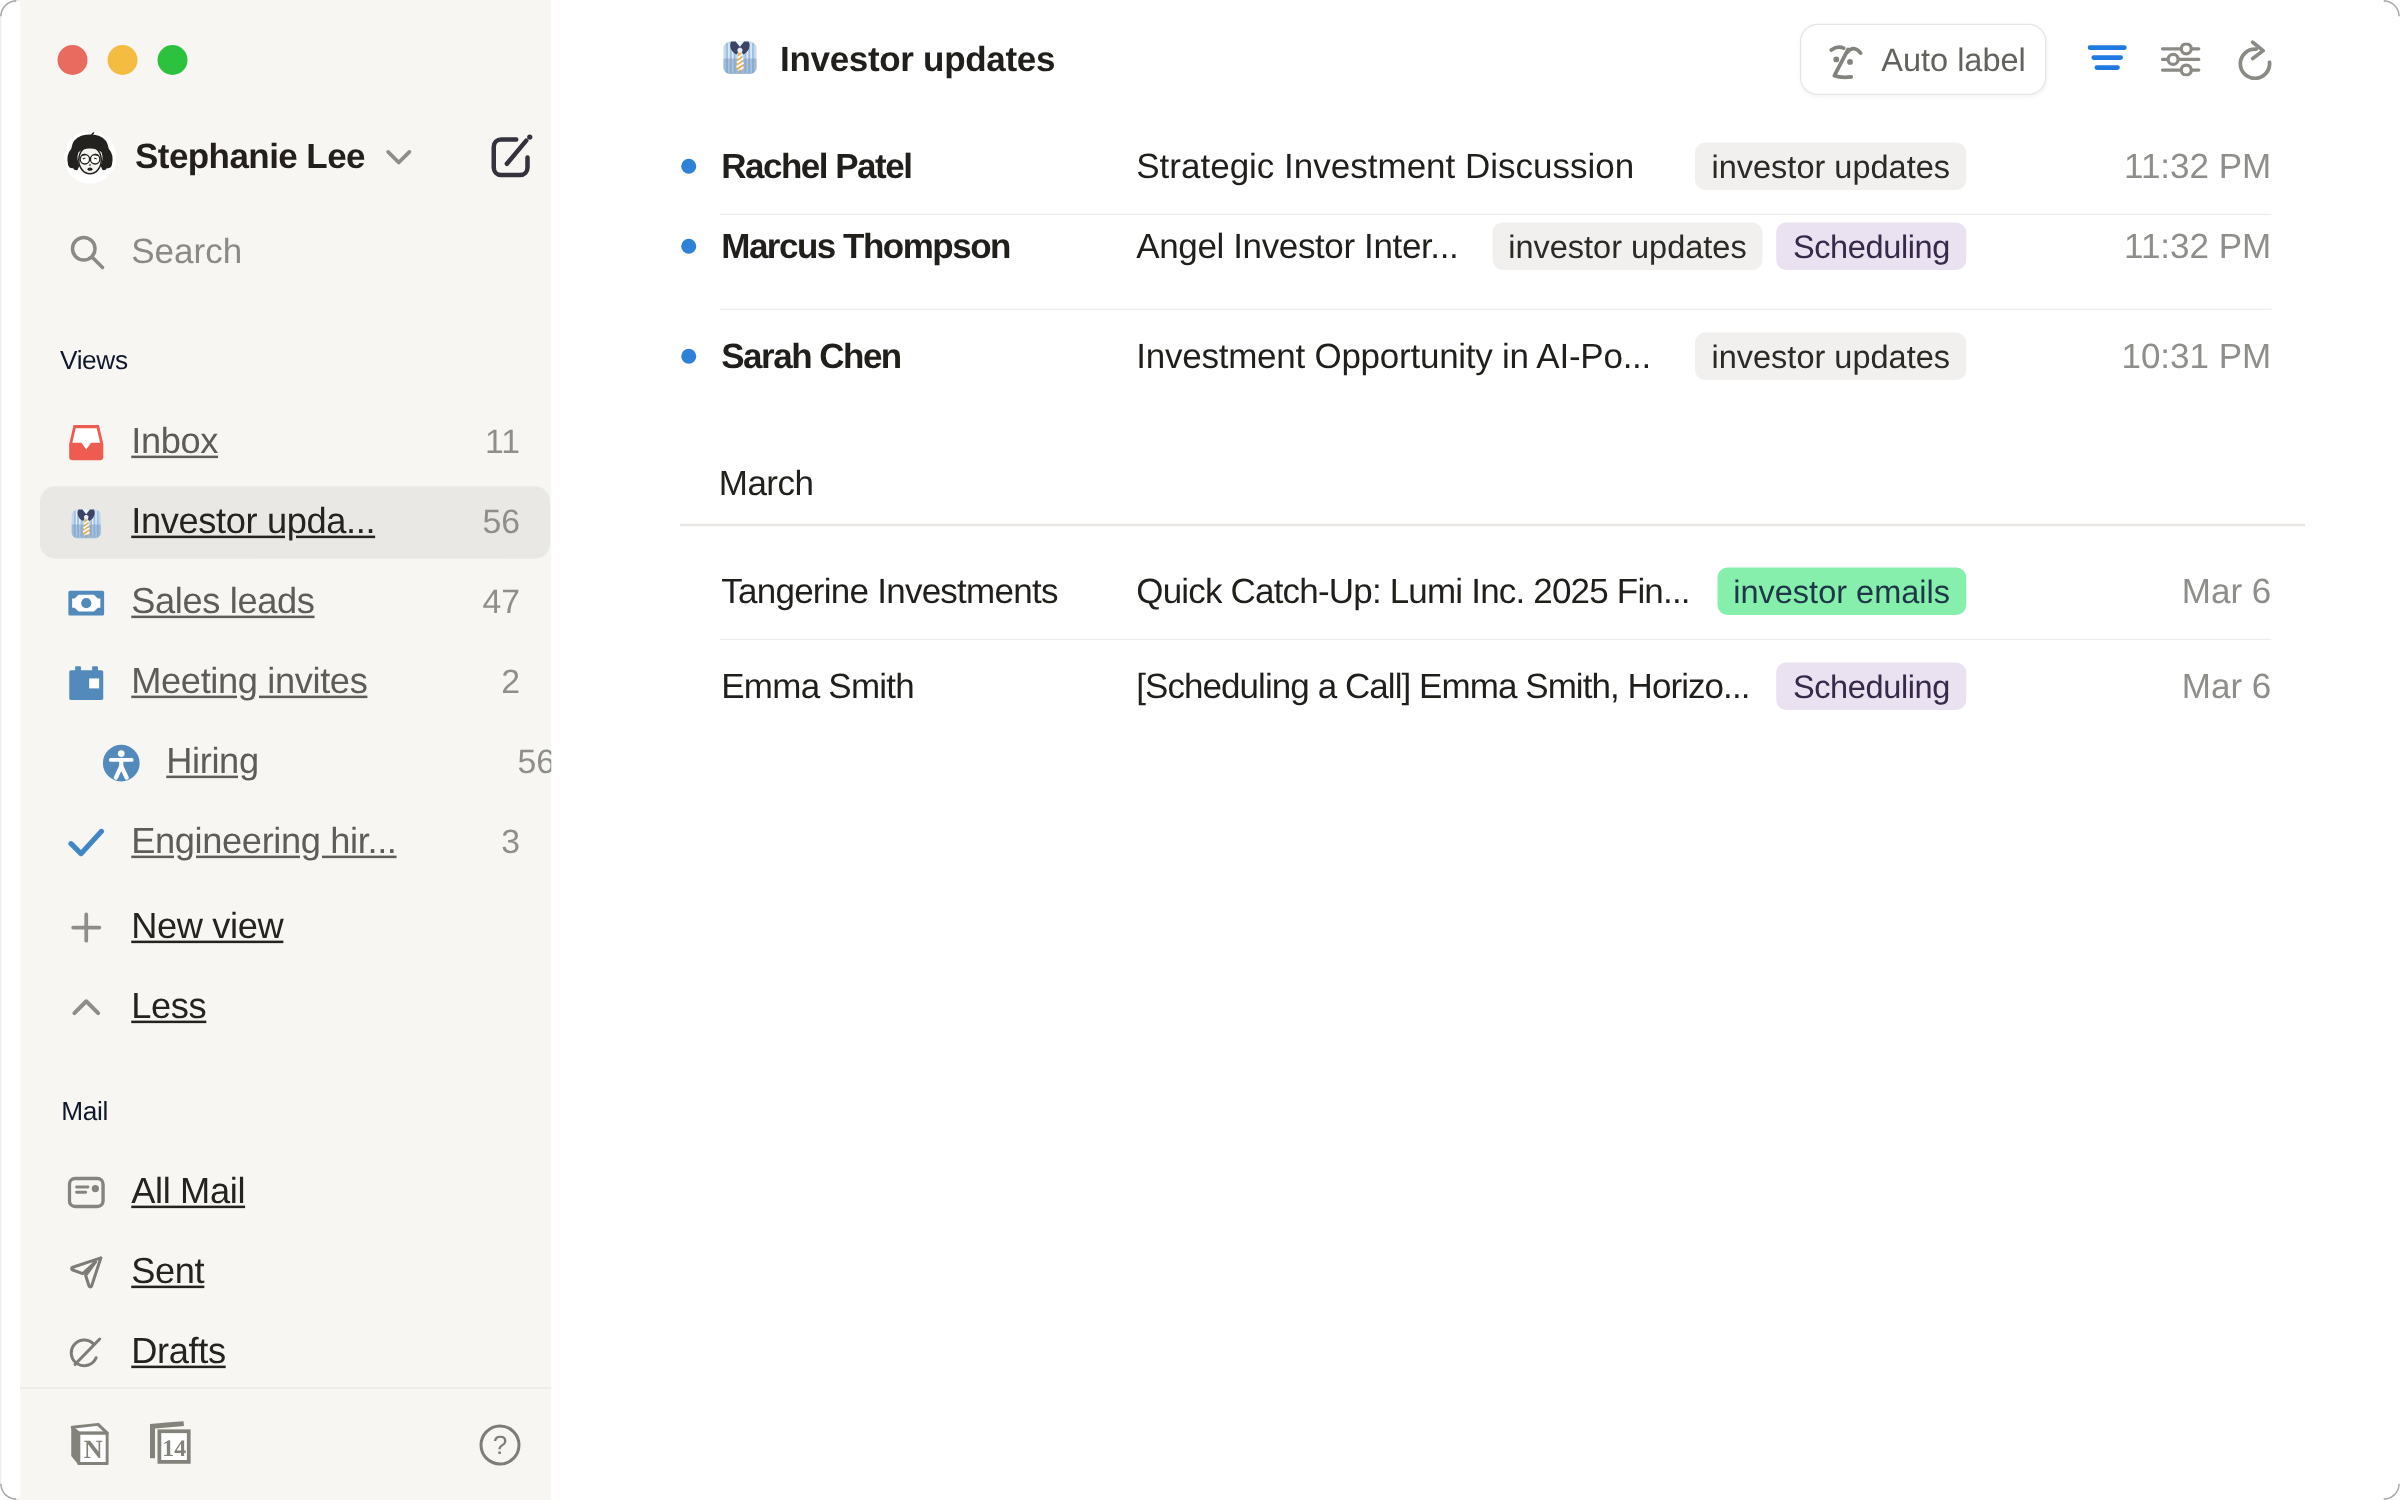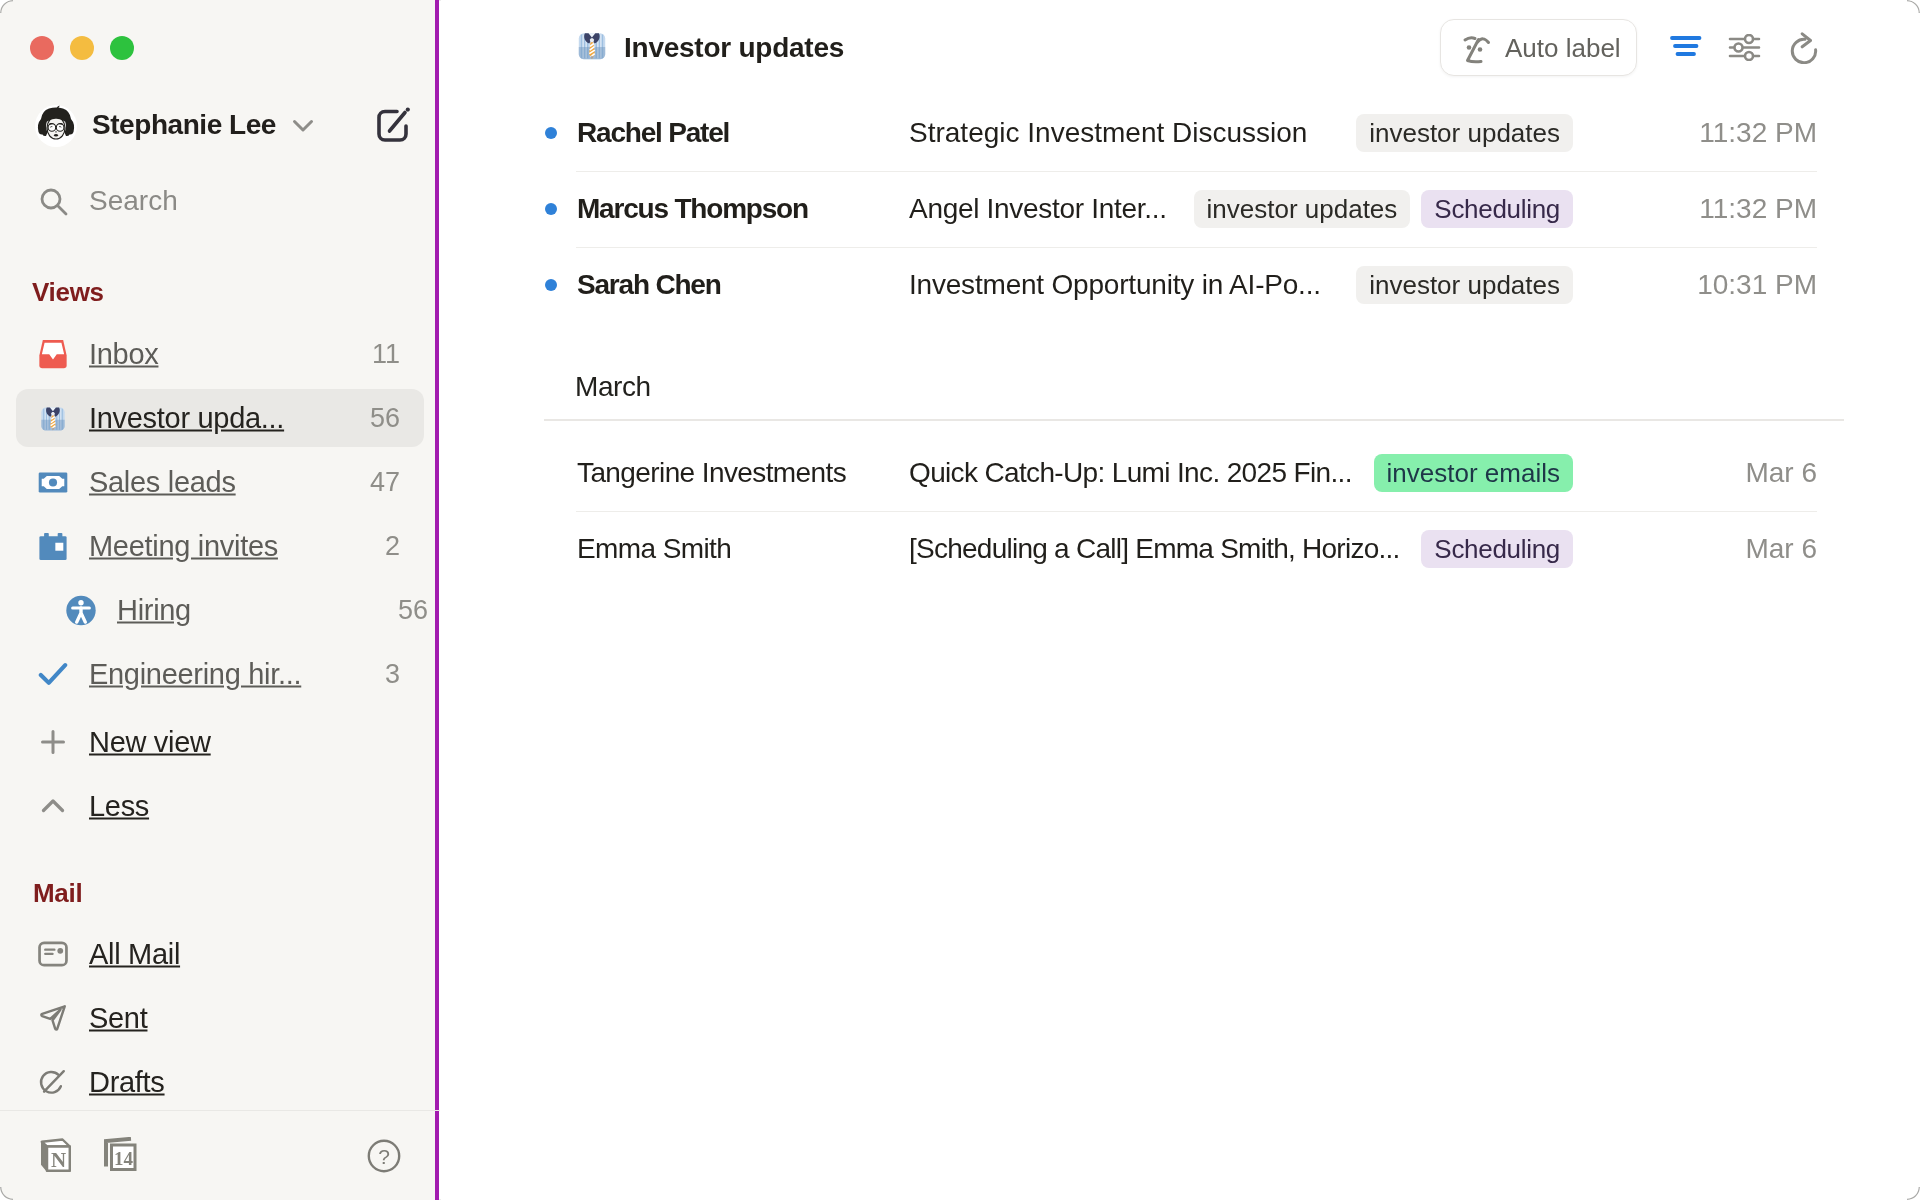--- a/index.html
+++ b/index.html
@@ -1,25 +1,25 @@
 <!DOCTYPE html>
 <html><head>
 <meta charset="utf-8">
 <style>
 * { margin:0; padding:0; box-sizing:border-box; }
 html,body { width:1920px; height:1200px; background:#fff; font-family:"Liberation Sans", sans-serif; }
 body { filter: opacity(0.9999); }
 .win { position:absolute; inset:0; border-radius:13px; background:#fff; overflow:hidden; box-shadow: inset 0 0 0 1px rgba(0,0,0,0.07); }
 .abs { position:absolute; }
 
-.side { position:absolute; left:0; top:0; width:439px; height:1200px; background:#f7f6f3; border-right:4px solid #a21caf; }
+.side { position:absolute; left:16px; top:0; width:439px; height:1200px; background:#f7f6f3; border-right:4px solid #a21caf; }
 .light { position:absolute; top:36px; width:24px; height:24px; border-radius:50%; }
 .name { position:absolute; left:92px; top:109px; font-size:28px; font-weight:700; color:#221f1c; letter-spacing:-0.45px; }
 .srchtxt { position:absolute; left:89px; top:185px; font-size:28px; color:#8b8a86; }
-.seclabel { position:absolute; font-size:26px; font-weight:700; color:#7f1d1d; letter-spacing:-0.3px; }
+.seclabel { position:absolute; font-size:21px; font-weight:400; color:#0f172a; letter-spacing:-0.3px; }
 .row { position:absolute; left:0; width:440px; height:58px; }
 .row .ico { position:absolute; left:38px; top:50%; transform:translateY(-50%); width:30px; height:32px; display:flex; align-items:center; justify-content:center; }
 .row .txt { position:absolute; left:89px; top:50%; transform:translateY(-50%); font-size:29px; color:#5d5c58; white-space:nowrap; letter-spacing:-0.3px;text-decoration:underline; }
 .row .txt.dark { color:#25231f; }
 .row .cnt { position:absolute; right:40px; top:50%; transform:translateY(-50%); font-size:27px; color:#8f8e89; }
 .selbg { position:absolute; left:16px; top:389px; width:408px; height:58px; background:#e9e8e5; border-radius:12px; }
 .botsep { position:absolute; left:0; top:1110px; width:440px; height:1px; background:#e9e8e5; }
 
 .main { position:absolute; left:441px; top:0; right:0; height:1200px; background:#fff; }
 .title { position:absolute; left:624px; top:32px; font-size:28px; font-weight:700; color:#211f1b; letter-spacing:-0.25px; }
@@ -275,21 +275,21 @@
     <div class="dot"></div>
     <span class="sender b">Rachel Patel</span>
     <span class="subj">Strategic Investment Discussion</span>
     <div class="chips">
         <span class="chip">investor updates</span>
       </div>
     <span class="time">11:32 PM</span>
   </div>
   <div class="sep" style="top:171px;"></div>
 
-  <div class="mrow" style="top:171px;">
+  <div class="mrow" style="top:159px;">
     <div class="dot"></div>
     <span class="sender b">Marcus Thompson</span>
     <span class="subj" style="letter-spacing:-0.3px;">Angel Investor Inter...</span>
     <div class="chips">
         <span class="chip">investor updates</span>
         <span class="chip purple">Scheduling</span>
       </div>
     <span class="time">11:32 PM</span>
   </div>
   <div class="sep" style="top:247px;"></div>

